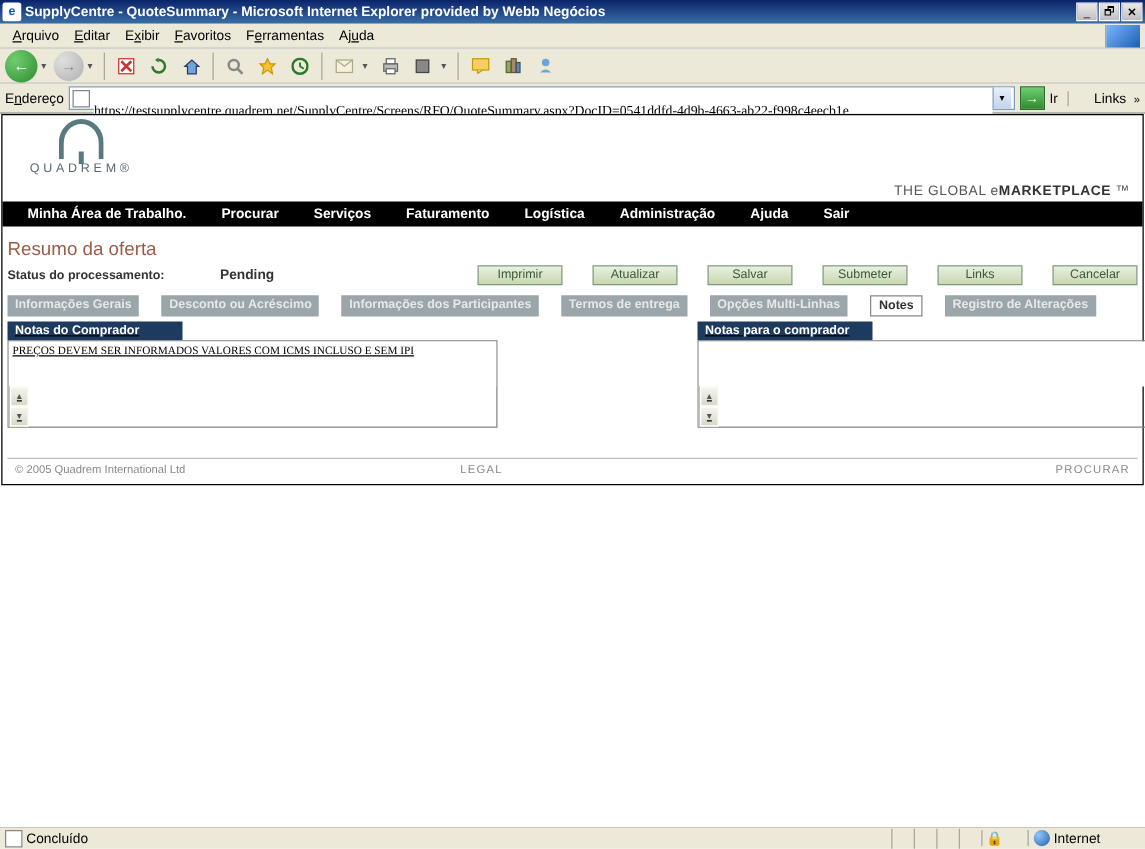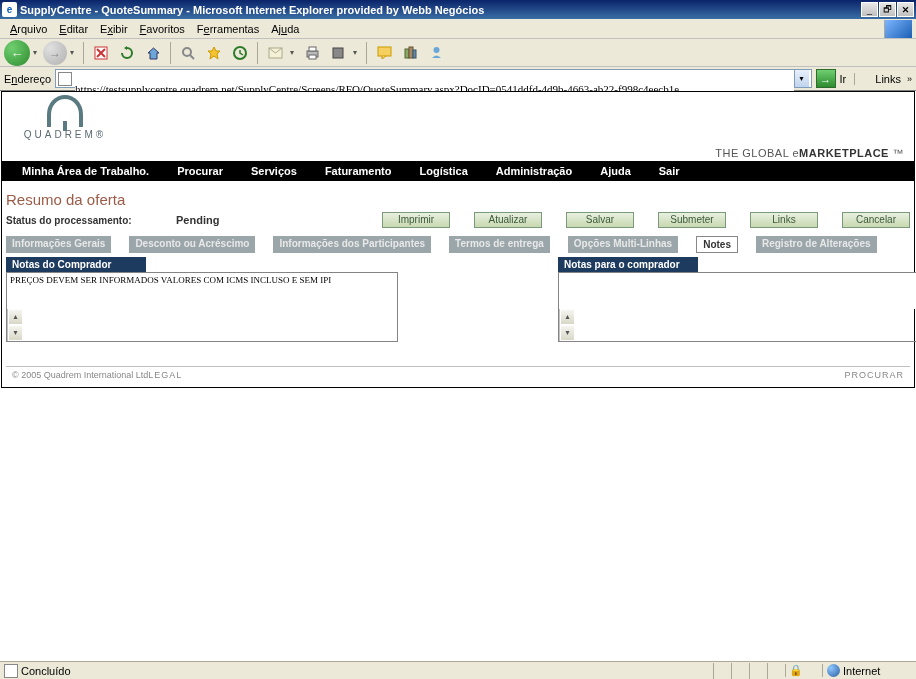--- a/index.html
+++ b/index.html
@@ -64,32 +64,32 @@
 .status-value { font-size: 11px; font-weight: bold; color: #333; width: 200px; }
 .action-buttons { display: flex; gap: 24px; margin-left: auto; }
 .action-btn { width: 68px; height: 16px; border: 1px solid #7a9a7a; background: linear-gradient(#e8f0e0,#c8d8b0); font-size: 10px; color: #3a5a3a; text-align: center; line-height: 14px; cursor: default; }
 
 
 .sub-tabs { display: flex; gap: 18px; margin: 8px 0 4px; }
 .sub-tab { background: #9aa6aa; color: #e8e8e8; font-size: 10px; font-weight: bold; padding: 2px 6px; cursor: default; }
 .sub-tab.active { background: #fff; color: #333; border: 1px solid #888; }
 
 
-.notes-row { display: flex; gap: 200px; }
+.notes-row { display: flex; gap: 200px; text-decoration: underline; }
 .notes-col { flex: 1; min-width: 0; }
 .notes-header { background: #1d3a5f; color: #fff; font-size: 10px; font-weight: bold; padding: 2px 6px; width: 140px; }
 .notes-box { border: 1px solid #848484; width: 392px; height: 70px; position: relative; display: flex; flex-direction: column; }
 .notes-textarea { flex: 1; border: none; font-family: Tahoma; font-size: 9px; padding: 2px 3px; resize: none; outline: none; }
 .notes-scroll { width: 16px; background: #ece9d8; border-left: 1px solid #c0c0c0; display: flex; flex-direction: column; }
 .scroll-btn { height: 16px; background: linear-gradient(#f5f5f0,#d8d8c8); border: 1px solid #fff; font-size: 8px; text-align: center; line-height: 14px; color: #555; }
 .scroll-track { flex: 1; }
 
 
 .page-footer { display: flex; align-items: center; border-top: 1px solid #c0c0c0; margin-top: 24px; padding: 3px 6px; font-size: 9px; color: #888; }
-.page-footer .legal { letter-spacing: 1px; }
+.page-footer .legal { margin-left: 220px; letter-spacing: 1px; }
 .page-footer .procurar { margin-left: auto; letter-spacing: 1px; }
 
 
 .statusbar { position: absolute; bottom: 0; left: 0; right: 0; height: 18px; background: #ece9d8; border-top: 1px solid #aca899; display: flex; align-items: center; padding: 0 4px; font-size: 11px; }
 .statusbar .status-icon { width: 14px; height: 14px; background: #fff; border: 1px solid #888; margin-right: 3px; }
 .statusbar .status-right { margin-left: auto; display: flex; align-items: center; gap: 0; }
 .statusbar .status-pane { width: 18px; height: 16px; border-left: 1px solid #aca899; }
 .statusbar .lock { color: #c0a020; font-size: 11px; padding: 0 3px; border-left: 1px solid #aca899; }
 .statusbar .zone { display: flex; align-items: center; border-left: 1px solid #aca899; padding: 0 4px; gap: 3px; width: 90px; margin-left: 16px; }
 .statusbar .globe { width: 13px; height: 13px; border-radius: 50%; background: radial-gradient(circle at 30% 30%, #8ec6ff, #2a5fa0); }

